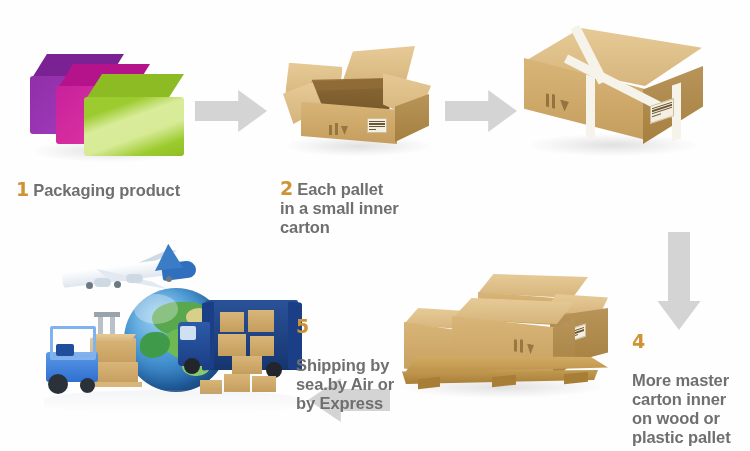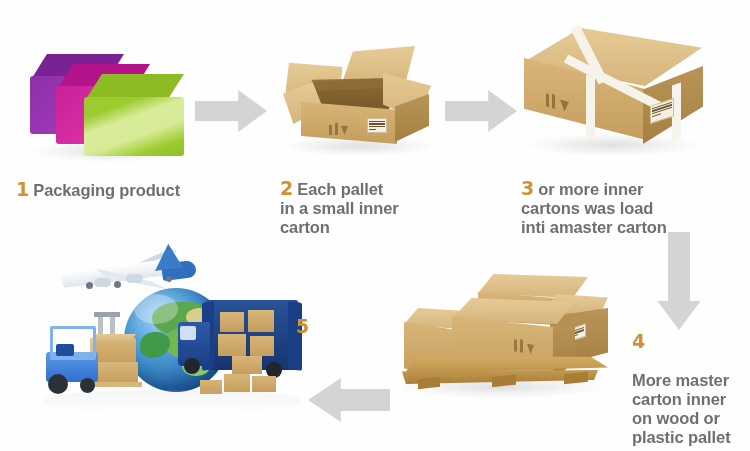--- a/index.html
+++ b/index.html
@@ -248,25 +248,20 @@
       <div class="mark" style="left:14px; top:3px; width:9px; height:11px; clip-path:polygon(0 0,100% 0,50% 100%);"></div>
     </div>
     <div class="label-sticker" style="left:126px; top:78px; width:22px; height:16px; transform: skewY(-18deg);">
       <i></i>
         <i></i>
         <i></i>
         <i style="width:9px;"></i>
     </div>
   </div>
 
-  <div class="step-label" style="left:521px; top:160px; width:222px;">
-    <span class="step-num">3</span><span class="step-text">or more inner
-cartons was load
-inti amaster carton</span>
-  </div>
 
   <div class="abs arrow-d" style="left:657px; top:232px; width:44px; height:98px;">
     <div class="stem"></div>
     <div class="head"></div>
   </div>
 
   <div class="abs" style="left:396px; top:272px; width:212px; height:122px;">
 
     <div class="soft-shadow" style="left:6px; top:104px; width:200px; height:22px;"></div>
 
@@ -418,15 +413,18 @@
       <div class="abs cb-front" style="left:74px; top:80px; width:24px; height:16px;"></div>
       <div class="abs cb-front" style="left:22px; top:84px; width:22px; height:14px;"></div>
     </div>
 
     <div class="reflect" style="left:6px; top:152px; width:256px; height:24px; opacity:.5;
                 border-radius: 50% / 40%;"></div>
   </div>
 
   <div class="step-label" style="left:296px; top:298px; width:126px;">
     <span class="step-num">5</span><br>
+    <span class="step-text">Shipping by
+sea.by Air or
+by Express</span>
   </div>
 
 </div>
 
 </body></html>

